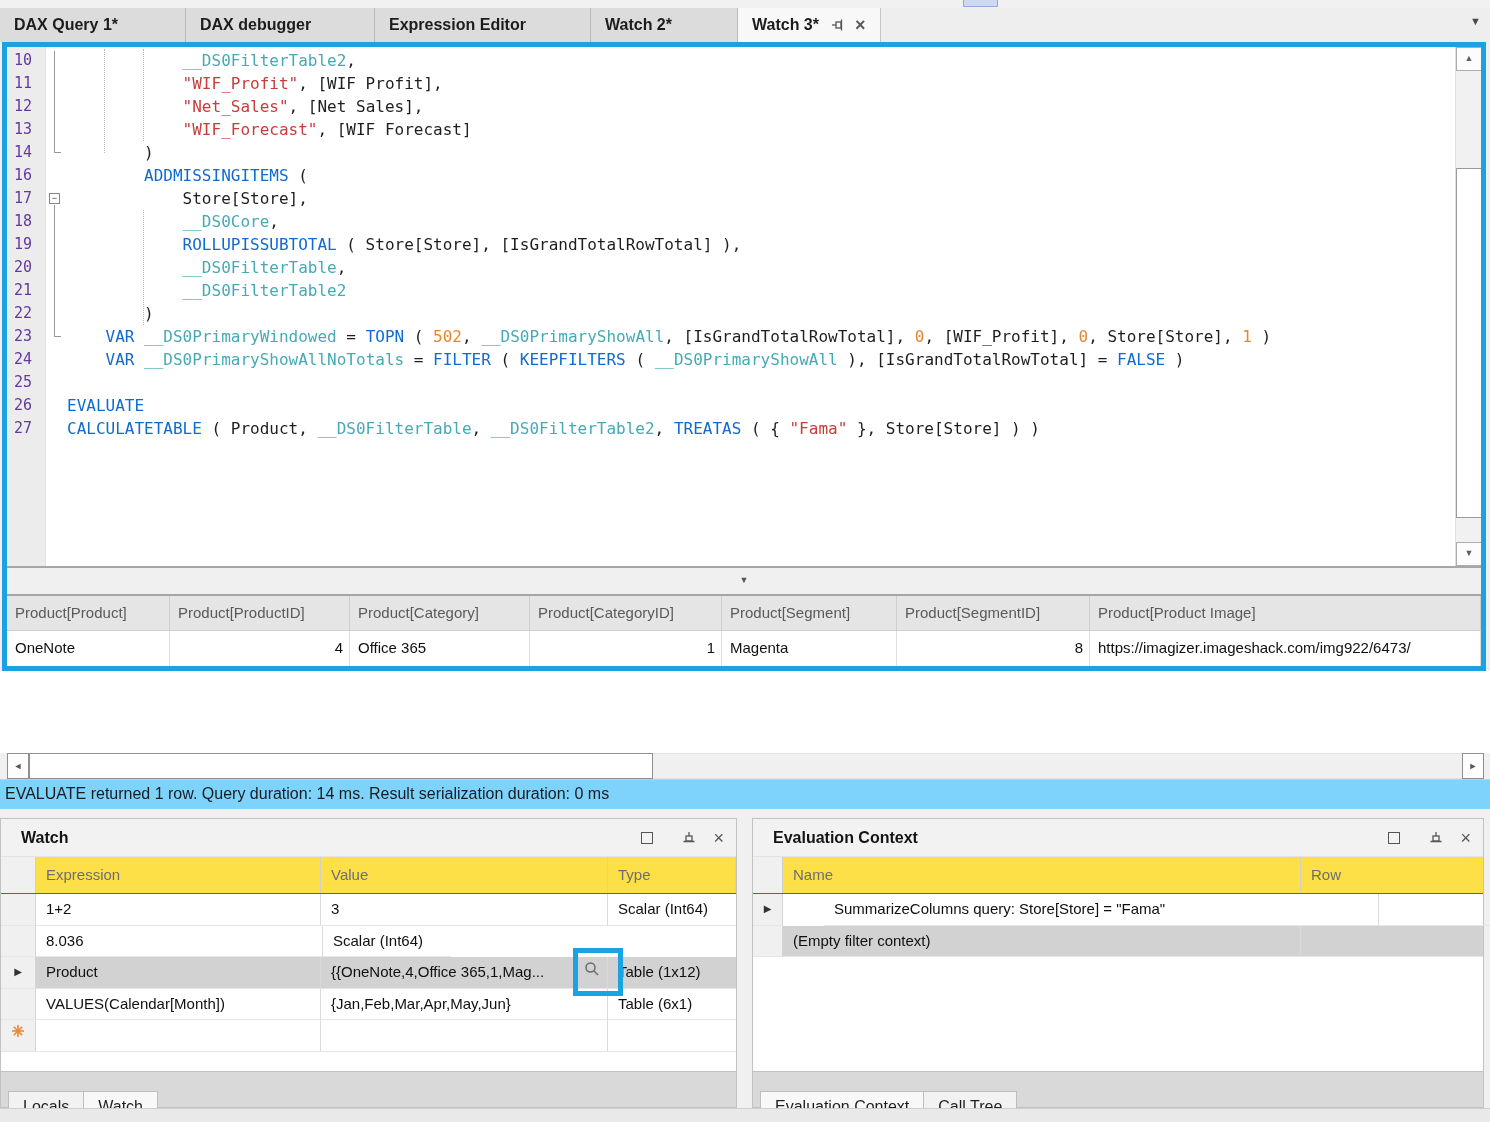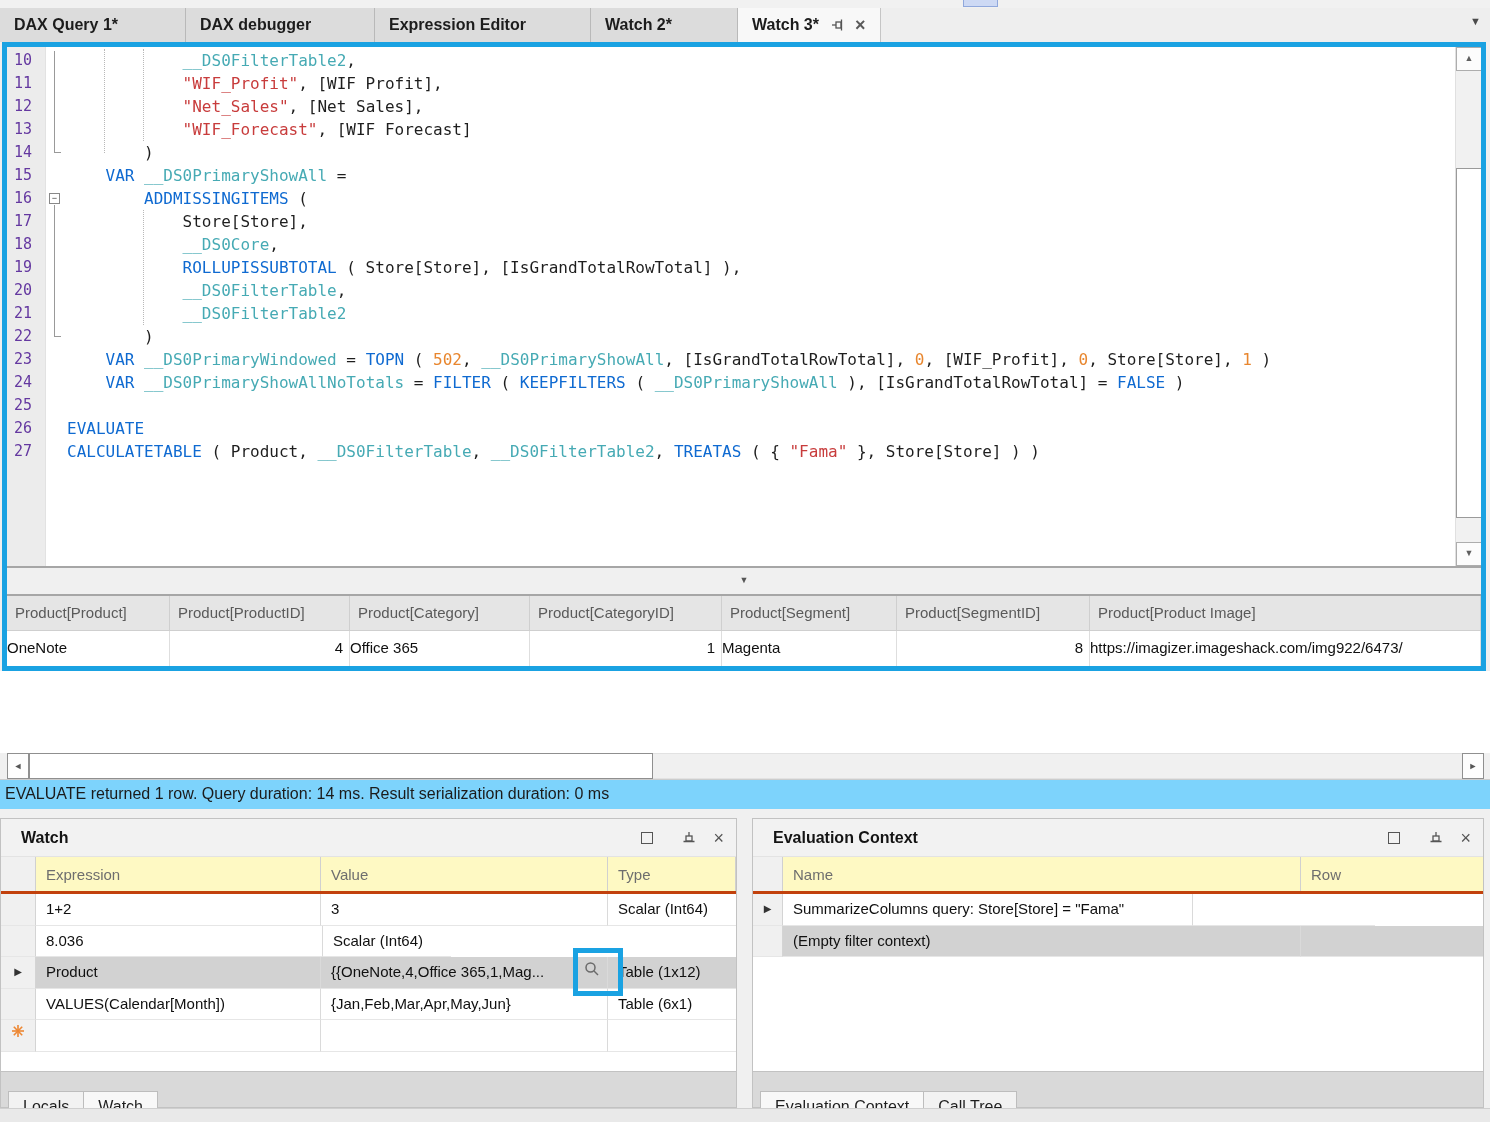--- a/index.html
+++ b/index.html
@@ -38,21 +38,21 @@
   .vscroll { position:absolute; right:0; top:0; width:26px; height:519px; background:#f1f1f1; border-left:1px solid #e0e0e0; box-sizing:border-box; }
   .vs-btn { position:absolute; left:0; width:26px; height:24px; background:#fcfcfc; border:1px solid #adadad; box-sizing:border-box; color:#5f5f5f; font-size:9px; text-align:center; line-height:21px; }
   .vs-thumb { position:absolute; left:0; top:121px; width:26px; height:350px; background:#ffffff; border:1px solid #9a9a9a; box-sizing:border-box; }
 
   .splitter { position:absolute; left:0; top:519px; width:1474px; height:30px; background:#f0f0f0; border-top:2px solid #a6a6a6; border-bottom:2px solid #a6a6a6; box-sizing:border-box; text-align:center; color:#555; font-size:9px; line-height:25px; }
 
   .results-grid { position:absolute; left:0; top:549px; width:1474px; height:70px; background:#fff; }
   .rg-header { display:flex; height:35px; background:#e5e5e5; }
   .rg-h { box-sizing:border-box; border-right:1px solid #cfcfcf; border-bottom:1px solid #cfcfcf; color:#5a5a5a; font-size:15px; line-height:34px; padding-left:8px; flex:none; white-space:nowrap; overflow:hidden; }
   .rg-row { display:flex; height:35px; background:#fff; }
-  .rg-c { box-sizing:border-box; border-right:1px solid #dedede; font-size:15px; line-height:33px; padding-left:0; color:#101010; flex:none; white-space:nowrap; overflow:hidden; }
+  .rg-c { box-sizing:border-box; border-right:1px solid #dedede; font-size:15px; line-height:33px; padding-left:8px; color:#101010; flex:none; white-space:nowrap; overflow:hidden; }
   .rg-c.right { text-align:right; padding-right:6px; padding-left:0; }
 
   .results-void { position:absolute; left:0; top:671px; width:1490px; height:82px; background:#ffffff; }
 
   .hscroll { position:absolute; left:0; top:753px; width:1490px; height:26px; }
   .hs-track { position:absolute; left:7px; top:0; width:1477px; height:26px; background:#f0f0f0; border:1px solid #e2e2e2; box-sizing:border-box; }
   .hs-btn { position:absolute; top:0; width:22px; height:26px; background:#fdfdfd; border:1px solid #8f8f8f; box-sizing:border-box; color:#555; font-size:9px; text-align:center; line-height:24px; }
   .hs-left { left:7px; } .hs-right { left:1462px; }
   .hs-thumb { position:absolute; left:29px; top:0; width:624px; height:26px; background:#ffffff; border:1px solid #8f8f8f; box-sizing:border-box; }
 
@@ -60,21 +60,21 @@
 
   .panel { position:absolute; top:818px; background:#ffffff; border:1px solid #c2c2c2; box-sizing:border-box; }
   #watch-panel { left:0; width:737px; height:290px; }
   #eval-panel { left:752px; width:732px; height:290px; }
   .panel-title { height:38px; background:#f2f2f2; border-bottom:1px solid #e3e3e3; position:relative; box-sizing:border-box; }
   .panel-title .t { font-weight:bold; font-size:16px; color:#141414; line-height:37px; padding-left:20px; display:block; }
   .panel-icons { position:absolute; right:12px; top:0; height:38px; display:flex; align-items:center; gap:17px; color:#555; }
   .icon-max { width:10px; height:10px; border:1px solid #555; display:inline-block; }
   .icon-close { font-size:18px; color:#555; }
 
-  .grid-head { display:flex; height:37px; background:#fef9c3; border-bottom:3px solid #c2410c; box-sizing:border-box; }
+  .grid-head { display:flex; height:37px; background:#fde047; border-bottom:1px solid #c2410c; box-sizing:border-box; }
   .gh-gutter { flex:none; box-sizing:border-box; border-right:1px solid #d0d0d0; background:#f0f0f0; }
   .gh { flex:none; box-sizing:border-box; border-right:1px solid #d0d0d0; color:#6e6e6e; font-size:15px; line-height:35px; padding-left:10px; }
 
   .g-row { display:flex; height:31.5px; }
   .g-gutter { flex:none; background:#f0f0f0; border-right:1px solid #d4d4d4; border-bottom:1px solid #e6e6e6; box-sizing:border-box; text-align:center; line-height:30px; font-size:10px; color:#333; }
   .g-cell { flex:none; box-sizing:border-box; border-right:1px solid #dadada; border-bottom:1px solid #e6e6e6; font-size:15px; line-height:30px; padding-left:10px; color:#101010; white-space:nowrap; overflow:hidden; }
   .g-row.selected .g-cell { background:#d2d2d2; }
   .mag-cell { display:flex; align-items:center; justify-content:center; padding:0; }
 
   .mag-highlight { position:absolute; left:573px; top:948px; width:50px; height:48px; border:5px solid #1aa2e2; box-sizing:border-box; z-index:9; pointer-events:none; }
@@ -143,25 +143,20 @@
         </div>
         <div class="code-line">
           <span class="ln">13</span>
           <span class="fold-spacer"></span>
           <pre class="code-text"><span class="tok-txt">            </span><span class="tok-str">"WIF_Forecast"</span><span class="tok-txt">, [WIF Forecast]</span></pre>
         </div>
         <div class="code-line">
           <span class="ln">14</span>
           <span class="fold-spacer"></span>
           <pre class="code-text"><span class="tok-txt">        )</span></pre>
-        </div>
-        <div class="code-line">
-          <span class="ln">15</span>
-          <span class="fold-spacer"></span>
-          <pre class="code-text"><span class="tok-txt">    </span><span class="tok-kw">VAR</span><span class="tok-txt"> </span><span class="tok-var">__DS0PrimaryShowAll</span><span class="tok-txt"> =</span></pre>
         </div>
         <div class="code-line">
           <span class="ln">16</span>
           <span class="fold-spacer"></span>
           <pre class="code-text"><span class="tok-txt">        </span><span class="tok-kw">ADDMISSINGITEMS</span><span class="tok-txt"> (</span></pre>
         </div>
         <div class="code-line">
           <span class="ln">17</span>
           <span class="fold-spacer"></span>
           <pre class="code-text"><span class="tok-txt">            Store[Store],</span></pre>
@@ -363,21 +358,21 @@
     </span>
   </div>
   <div class="grid-head" id="eval-head">
       <div class="gh-gutter" style="width: 30px;"></div>
       <div class="gh" style="width: 518px;">Name</div>
       <div class="gh" style="width: 182px; border-right: none;">Row</div>
     </div>
   <div id="eval-rows">
       <div class="g-row">
         <div class="g-gutter" style="width: 30px;"><span>▶</span></div>
-        <div class="g-cell" style="width: 410px;">SummarizeColumns query: Store[Store] = "Fama"</div>
+        <div class="g-cell" style="width: 555px; margin-left: 41px;">SummarizeColumns query: Store[Store] = "Fama"</div>
         <div class="g-cell" style="width: 182px; border-right: none;"></div>
       </div>
       <div class="g-row selected">
         <div class="g-gutter" style="width: 30px;"></div>
         <div class="g-cell" style="width: 518px;">(Empty filter context)</div>
         <div class="g-cell" style="width: 182px; border-right: none;"></div>
       </div>
     </div>
   <div class="panel-tabs" id="eval-tabs">
       <div class="p-tab" style="background: rgb(248, 248, 248);">Evaluation Context</div>

